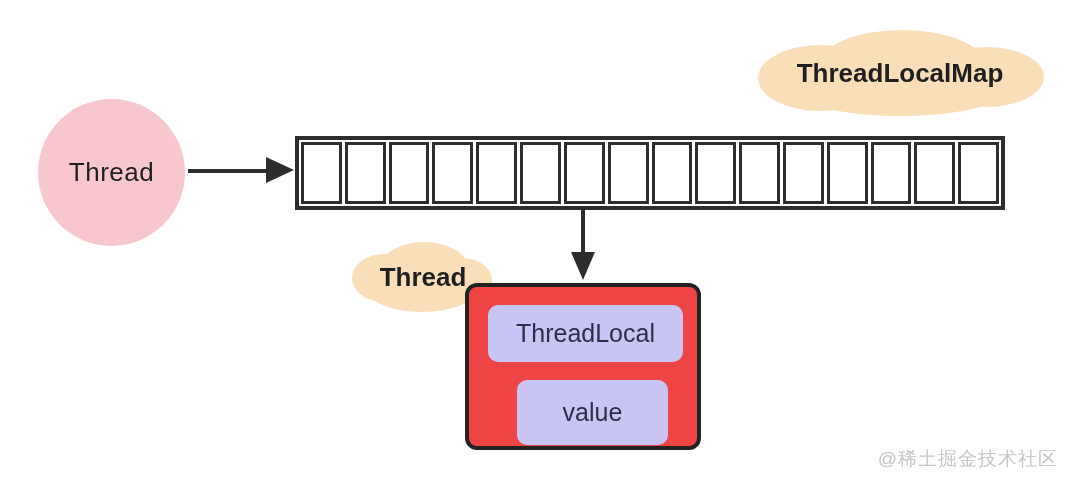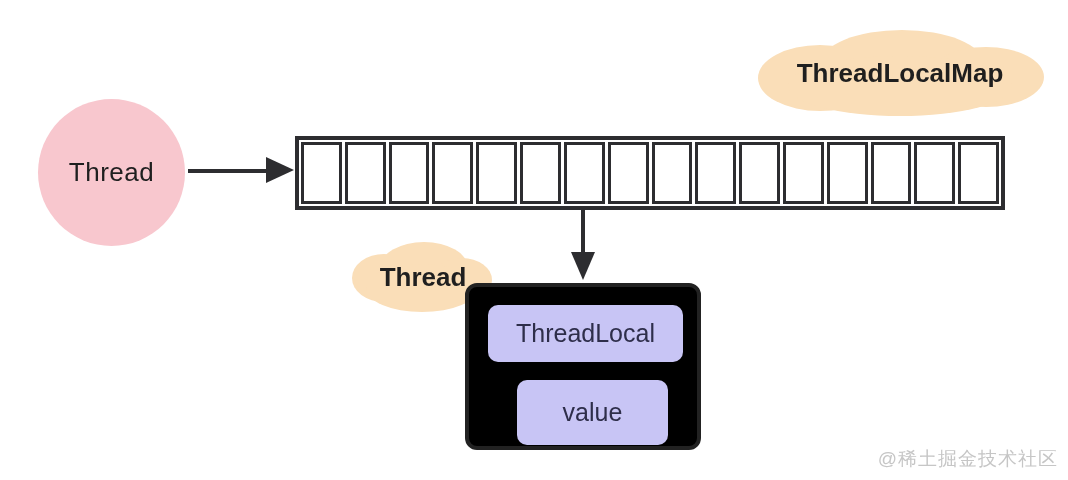--- a/index.html
+++ b/index.html
@@ -55,21 +55,21 @@
   
   .v-line{position:absolute;left:581px;top:210px;width:4px;height:44px;background:var(--line);}
   .v-head{
     position:absolute;left:571px;top:252px;width:0;height:0;
     border-top:28px solid var(--line);
     border-left:12px solid transparent;border-right:12px solid transparent;
   }
   
   .entry-box{
     position:absolute;left:465px;top:283px;width:236px;height:167px;
-    border:4px solid #222;border-radius:12px;box-sizing:border-box;background:#000000;
+    border:4px solid #222;border-radius:12px;box-sizing:border-box;background:#ef4444;
   }
   .field{
     position:absolute;background:var(--field-fill);border-radius:10px;
     display:flex;align-items:center;justify-content:center;
     color:var(--field-text);font-size:25px;
   }
   .field-threadlocal{left:19px;top:18px;width:195px;height:57px;}
   .field-value{left:48px;top:93px;width:151px;height:65px;}
   
   .watermark{

